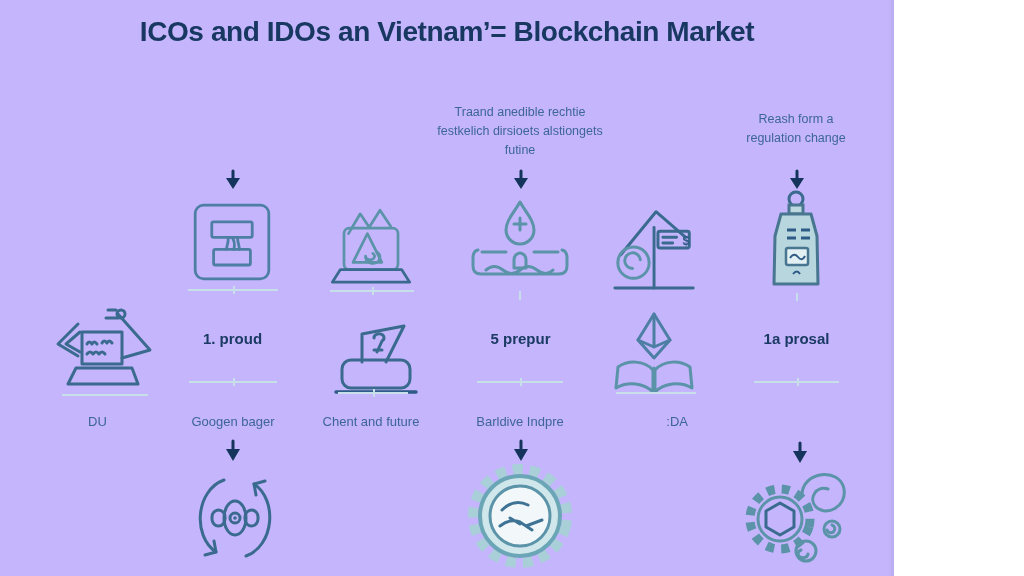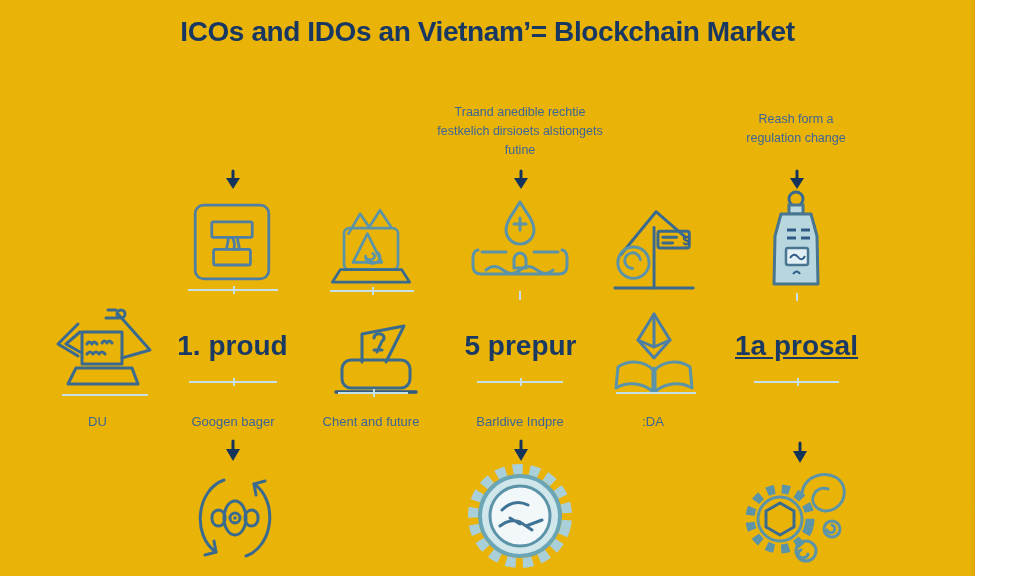--- a/index.html
+++ b/index.html
@@ -1,26 +1,26 @@
 <!DOCTYPE html>
 <html><head>
 <meta charset="utf-8">
 <style>
   html,body{margin:0;padding:0;background:#fff;}
   .canvas{
-    position:relative;width:975px;height:576px;background:#eab308;
+    position:relative;width:894px;height:576px;background:#c4b5fd;
     font-family:"Liberation Sans",sans-serif;overflow:hidden;
   }
   .edge{position:absolute;right:0;top:0;width:6px;height:100%;
     background:linear-gradient(to right,rgba(0,0,0,0),rgba(0,0,0,0.06));}
   .title{position:absolute;top:16px;left:0;width:100%;text-align:center;margin:0;
     font-size:28px;font-weight:800;letter-spacing:-0.4px;color:#183862;}
   .note{position:absolute;text-align:center;font-size:12.5px;line-height:1.5;
     color:#3d6695;white-space:pre-line;}
-  .step{position:absolute;text-align:center;font-size:28px;font-weight:800;color:#1b3a63;}
+  .step{position:absolute;text-align:center;font-size:15px;font-weight:800;color:#1b3a63;}
   .lab{position:absolute;text-align:center;font-size:13px;color:#3d6695;}
   .hline{position:absolute;height:2px;background:#c7dfe9;}
   .hline .tick{position:absolute;left:50%;top:-3px;width:2px;height:8px;background:#c7dfe9;}
   .vtick{position:absolute;width:2px;background:#c7dfe9;}
   svg.ic{position:absolute;overflow:visible;}
   .ln{fill:none;stroke:#4d7ea3;stroke-width:3;stroke-linecap:round;stroke-linejoin:round;}
   .lnd{fill:none;stroke:#3a6b8f;stroke-width:3;stroke-linecap:round;stroke-linejoin:round;}
   .lnt{fill:none;stroke:#5b93a8;stroke-width:3;stroke-linecap:round;stroke-linejoin:round;}
   .arr{fill:#15345c;}
   .arrstem{stroke:#15345c;stroke-width:3;stroke-linecap:round;}
@@ -138,30 +138,30 @@
 
   <svg class="ic" style="left:608px;top:310px;" width="92" height="92" viewBox="0 0 92 92">
     <path class="ln" d="M46,4 L62,30 L46,48 L30,30 Z"></path>
     <path class="ln" d="M30,30 L46,37 L62,30 M46,4 V37" stroke-width="2"></path>
     <path class="lnt" d="M45,60 C36,50 20,50 10,57 L8,78 C20,71 36,73 45,82 Z"></path>
     <path class="lnt" d="M47,60 C56,50 72,50 82,57 L84,78 C72,71 56,73 47,82 Z"></path>
     <line class="lnt" x1="46" y1="58" x2="46" y2="82"></line>
   </svg>
   <div class="hline" style="left:616px;top:392px;width:80px;"></div>
 
-  <div class="step" style="left:724px;top:330px;width:145px;text-decoration:underline;">1a prosal</div>
+  <div class="step" style="left:724px;top:330px;width:145px;">1a prosal</div>
   <div class="hline" style="left:754px;top:381px;width:85px;">
       <div class="tick"></div>
     </div>
 
   <div class="lab" style="left:70px;top:414px;width:55px;">DU</div>
   <div class="lab" style="left:158px;top:414px;width:150px;">Googen bager</div>
   <div class="lab" style="left:296px;top:414px;width:150px;">Chent and future</div>
   <div class="lab" style="left:445px;top:414px;width:150px;">Barldive Indpre</div>
-  <div class="lab" style="left:618px;top:414px;width:70px;">:DA</div>
+  <div class="lab" style="left:618px;top:414px;width:70px;text-align:right;">:DA</div>
 
   <svg class="ic" style="left:225px;top:440px;" width="16" height="22" viewBox="0 0 16 22">
     <line class="arrstem" x1="8" y1="1" x2="8" y2="10"></line>
       <path class="arr" d="M1,9 h14 L8,21 Z"></path>
   </svg>
   <svg class="ic" style="left:513px;top:440px;" width="16" height="22" viewBox="0 0 16 22">
     <line class="arrstem" x1="8" y1="1" x2="8" y2="10"></line>
       <path class="arr" d="M1,9 h14 L8,21 Z"></path>
   </svg>
   <svg class="ic" style="left:792px;top:442px;" width="16" height="22" viewBox="0 0 16 22">

